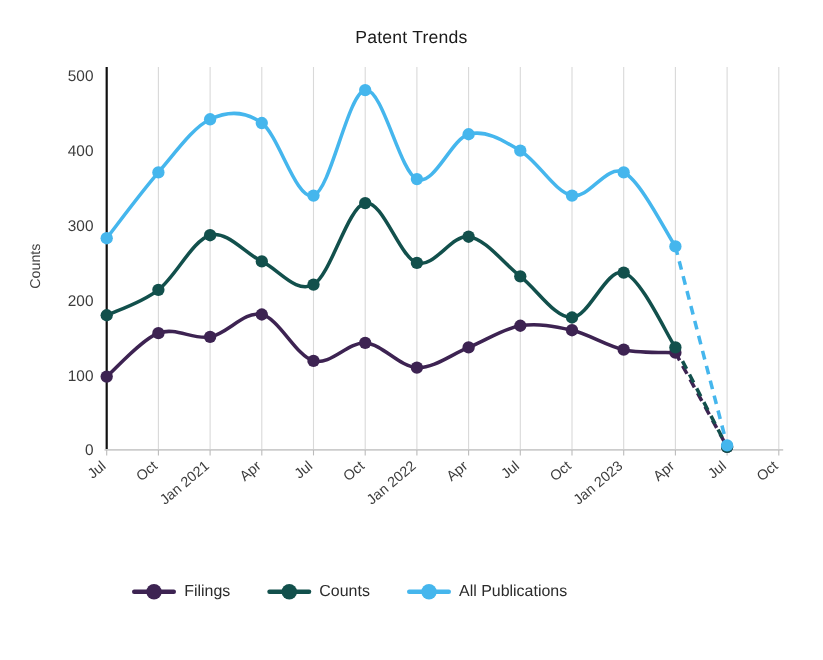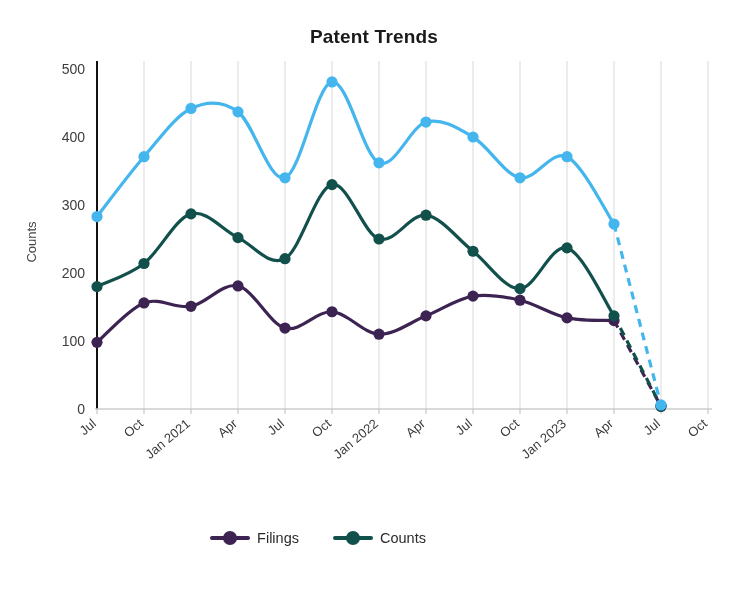--- a/index.html
+++ b/index.html
@@ -20,22 +20,22 @@
     left: 0; top: 0;
     width: 748px;
     height: 600px;
   }
   #chart-title {
     position: absolute;
     left: 0;
     top: 26px;
     width: 748px;
     text-align: center;
-    font-size: 19px;
-    font-weight: bold;
+    font-size: 16px;
+    font-weight: normal;
     color: #1a1a1a;
     letter-spacing: 0.2px;
   }
   #plot-svg {
     position: absolute;
     left: 0;
     top: 0;
   }
   .axis-label-text {
     font-family: "Liberation Sans", sans-serif;
@@ -220,15 +220,22 @@
         </span>
         <span class="legend-label">Filings</span>
       </div>
       <div class="legend-item">
         <span class="legend-mark">
           <span class="lline" style="background: rgb(18, 80, 76);"></span>
           <span class="ldot" style="background: rgb(18, 80, 76);"></span>
         </span>
         <span class="legend-label">Counts</span>
       </div>
+      <div class="legend-item">
+        <span class="legend-mark">
+          <span class="lline" style="background: rgb(69, 182, 237);"></span>
+          <span class="ldot" style="background: rgb(69, 182, 237);"></span>
+        </span>
+        <span class="legend-label">All Publications</span>
+      </div>
     </div>
 
 </div>
 
 </body></html>

